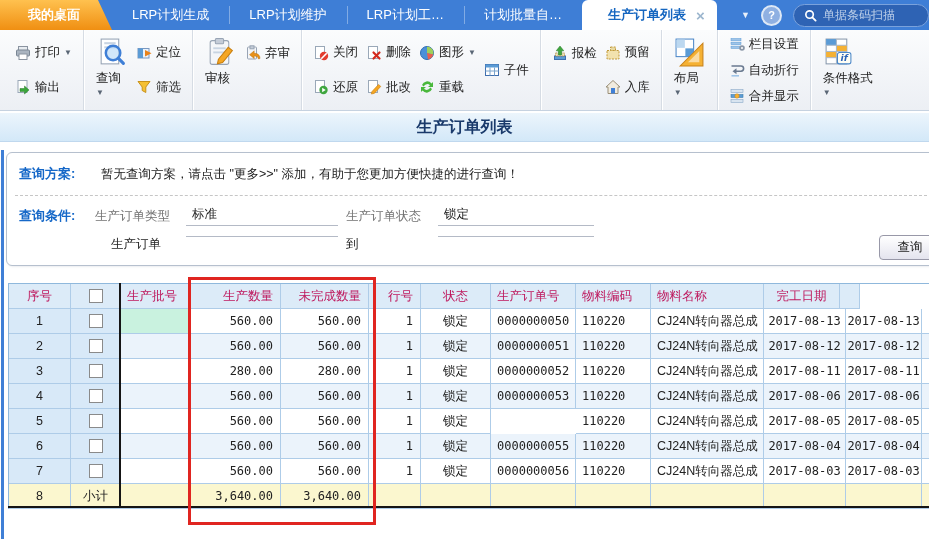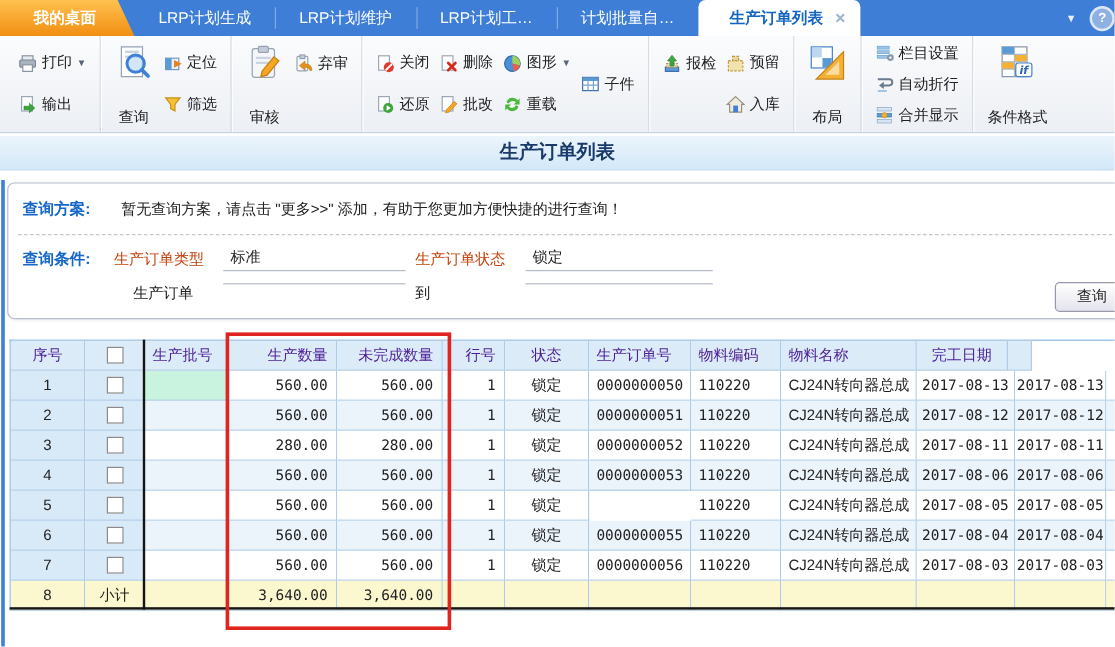--- a/index.html
+++ b/index.html
@@ -24,53 +24,53 @@
 
   
   .toolbar{position:absolute;left:0;top:30px;width:100%;height:81px;
            background:linear-gradient(#fbfcfd,#eceff4);border-bottom:1px solid #c6d2e0;
            display:flex;align-items:stretch;padding:0 0 0 4px;box-sizing:border-box;}
   .tgroup{display:flex;align-items:stretch;padding:0 7px;border-right:1px solid #d6dce4;box-shadow:1px 0 0 #fff;}
   .tcol{display:flex;flex-direction:column;justify-content:space-evenly;height:100%;}
   .tcol.top{justify-content:flex-start;padding-top:11px;}
   .tb-sm{display:flex;align-items:center;gap:4px;height:24px;padding:0 4px;font-size:12.5px;color:#222;white-space:nowrap;border-radius:3px;}
   .tb-sm .ic{width:16px;height:16px;flex:none;}
-  .tb-big{display:flex;flex-direction:column;align-items:center;justify-content:flex-start;
-          padding:7px 5px 0 5px;font-size:12.5px;color:#222;line-height:1.25;white-space:nowrap;gap:20px;}
+  .tb-big{display:flex;flex-direction:column;justify-content:flex-start;
+          padding:7px 5px 0 5px;font-size:12.5px;color:#222;line-height:1.25;white-space:nowrap;}
   .tb-big .ic{width:31px;height:31px;margin-bottom:3px;}
   .ic svg{width:100%;height:100%;display:block;}
   .caret{font-size:8px;color:#5a6675;line-height:1;}
   .tb-big .caret{margin-top:2px;}
 
   
   .title-strip{position:absolute;left:0;top:112px;width:100%;height:28px;
                background:linear-gradient(#ecf5fc,#d3e8f8);border-top:1px solid #fff;border-bottom:1px solid #c0d8ee;
                display:flex;align-items:center;justify-content:center;
                font-size:16px;font-weight:bold;color:#1a3a6b;}
 
   
   .panel{position:absolute;left:6px;top:152px;width:930px;height:112px;background:#fff;
          border:1px solid #b6c0ce;border-radius:6px;box-shadow:1px 1px 2px rgba(60,80,110,0.10);font-size:12.5px;}
   .p-abs{position:absolute;white-space:nowrap;}
   .blue-label{color:#1668c8;font-weight:bold;font-size:13px;}
-  .f-label-blue{color:#c2410c;font-family:Liberation Mono, monospace;}
+  .f-label-blue{color:#737373;font-family:Liberation Mono, monospace;}
   .f-label{color:#222;}
   .f-value{display:inline-block;border-bottom:1px solid #b4bac6;padding:0 0 2px 6px;color:#222;}
   .dashed{position:absolute;left:8px;right:10px;top:42px;border-top:1px dashed #c6c6c6;}
   .qbtn{position:absolute;left:872px;top:82px;width:62px;height:25px;border:1px solid #9898a8;border-radius:4px;
         background:linear-gradient(#ffffff,#e4e4ee);font-size:12.5px;color:#222;font-family:inherit;}
 
   
   .table-wrap{position:absolute;left:8px;top:283px;border-top:1px solid #8fb8dc;border-left:1px solid #8fb8dc;font-size:12.5px;}
   .trow{display:flex;height:25px;}
   .tcell{box-sizing:border-box;height:25px;line-height:24px;border-right:1px solid #aecce8;border-bottom:1px solid #aecce8;
          overflow:hidden;white-space:nowrap;background:#fff;}
   .trow.alt .tcell{background:#ebf3fb;}
   .trow .tcell.frozen{background:#d8e9f8;}
-  .trow.thead .tcell{background:#dcebf8;color:#4c1d95;}
+  .trow.thead .tcell{background:#dcebf8;color:#be185d;}
   .trow.subtotal .tcell{background:#fbf7cf !important;}
   .tcell.mint{background:#c9f2df !important;}
   .al-center{text-align:center;}
   .al-right{text-align:right;padding-right:7px;}
   .al-left{text-align:left;padding-left:6px;}
   .mono{font-family:"DejaVu Sans Mono","Liberation Mono",monospace;font-size:12px;}
   .cb{display:inline-block;width:12px;height:12px;border:1px solid #8a8a8a;background:#fff;vertical-align:middle;margin-top:-2px;}
 
   
   .left-edge{position:absolute;left:1px;top:150px;width:3px;height:389px;background:#3f7fd6;}
@@ -89,20 +89,29 @@
     <div class="tab sep"><span>LRP计划维护</span></div>
     <div class="tab sep"><span>LRP计划工…</span></div>
     <div class="tab sep"><span>计划批量自…</span></div>
     <div class="tab active">
       <span>生产订单列表</span>
       <span class="tab-close">×</span>
     </div>
     <div class="tab-right">
       <span class="top-caret">▼</span>
       <span class="help">?</span>
+      <div class="search-pill">
+        <span class="ic" style="width:13px;height:13px;">
+          <svg viewBox="0 0 14 14">
+              <circle cx="6" cy="6" r="4" fill="none" stroke="#fff" stroke-width="1.8"></circle>
+              <line x1="9" y1="9" x2="12.5" y2="12.5" stroke="#fff" stroke-width="2" stroke-linecap="round"></line>
+            </svg>
+        </span>
+        <span>单据条码扫描</span>
+      </div>
     </div>
   </div>
 
   <div class="toolbar">
     <div class="tgroup">
       <div class="tcol">
         <div class="tb-sm">
             <span class="ic">
               <svg viewBox="0 0 16 16">
                 <rect x="3.5" y="1.5" width="9" height="4" fill="#e8ecf0" stroke="#8a93a0"></rect>

